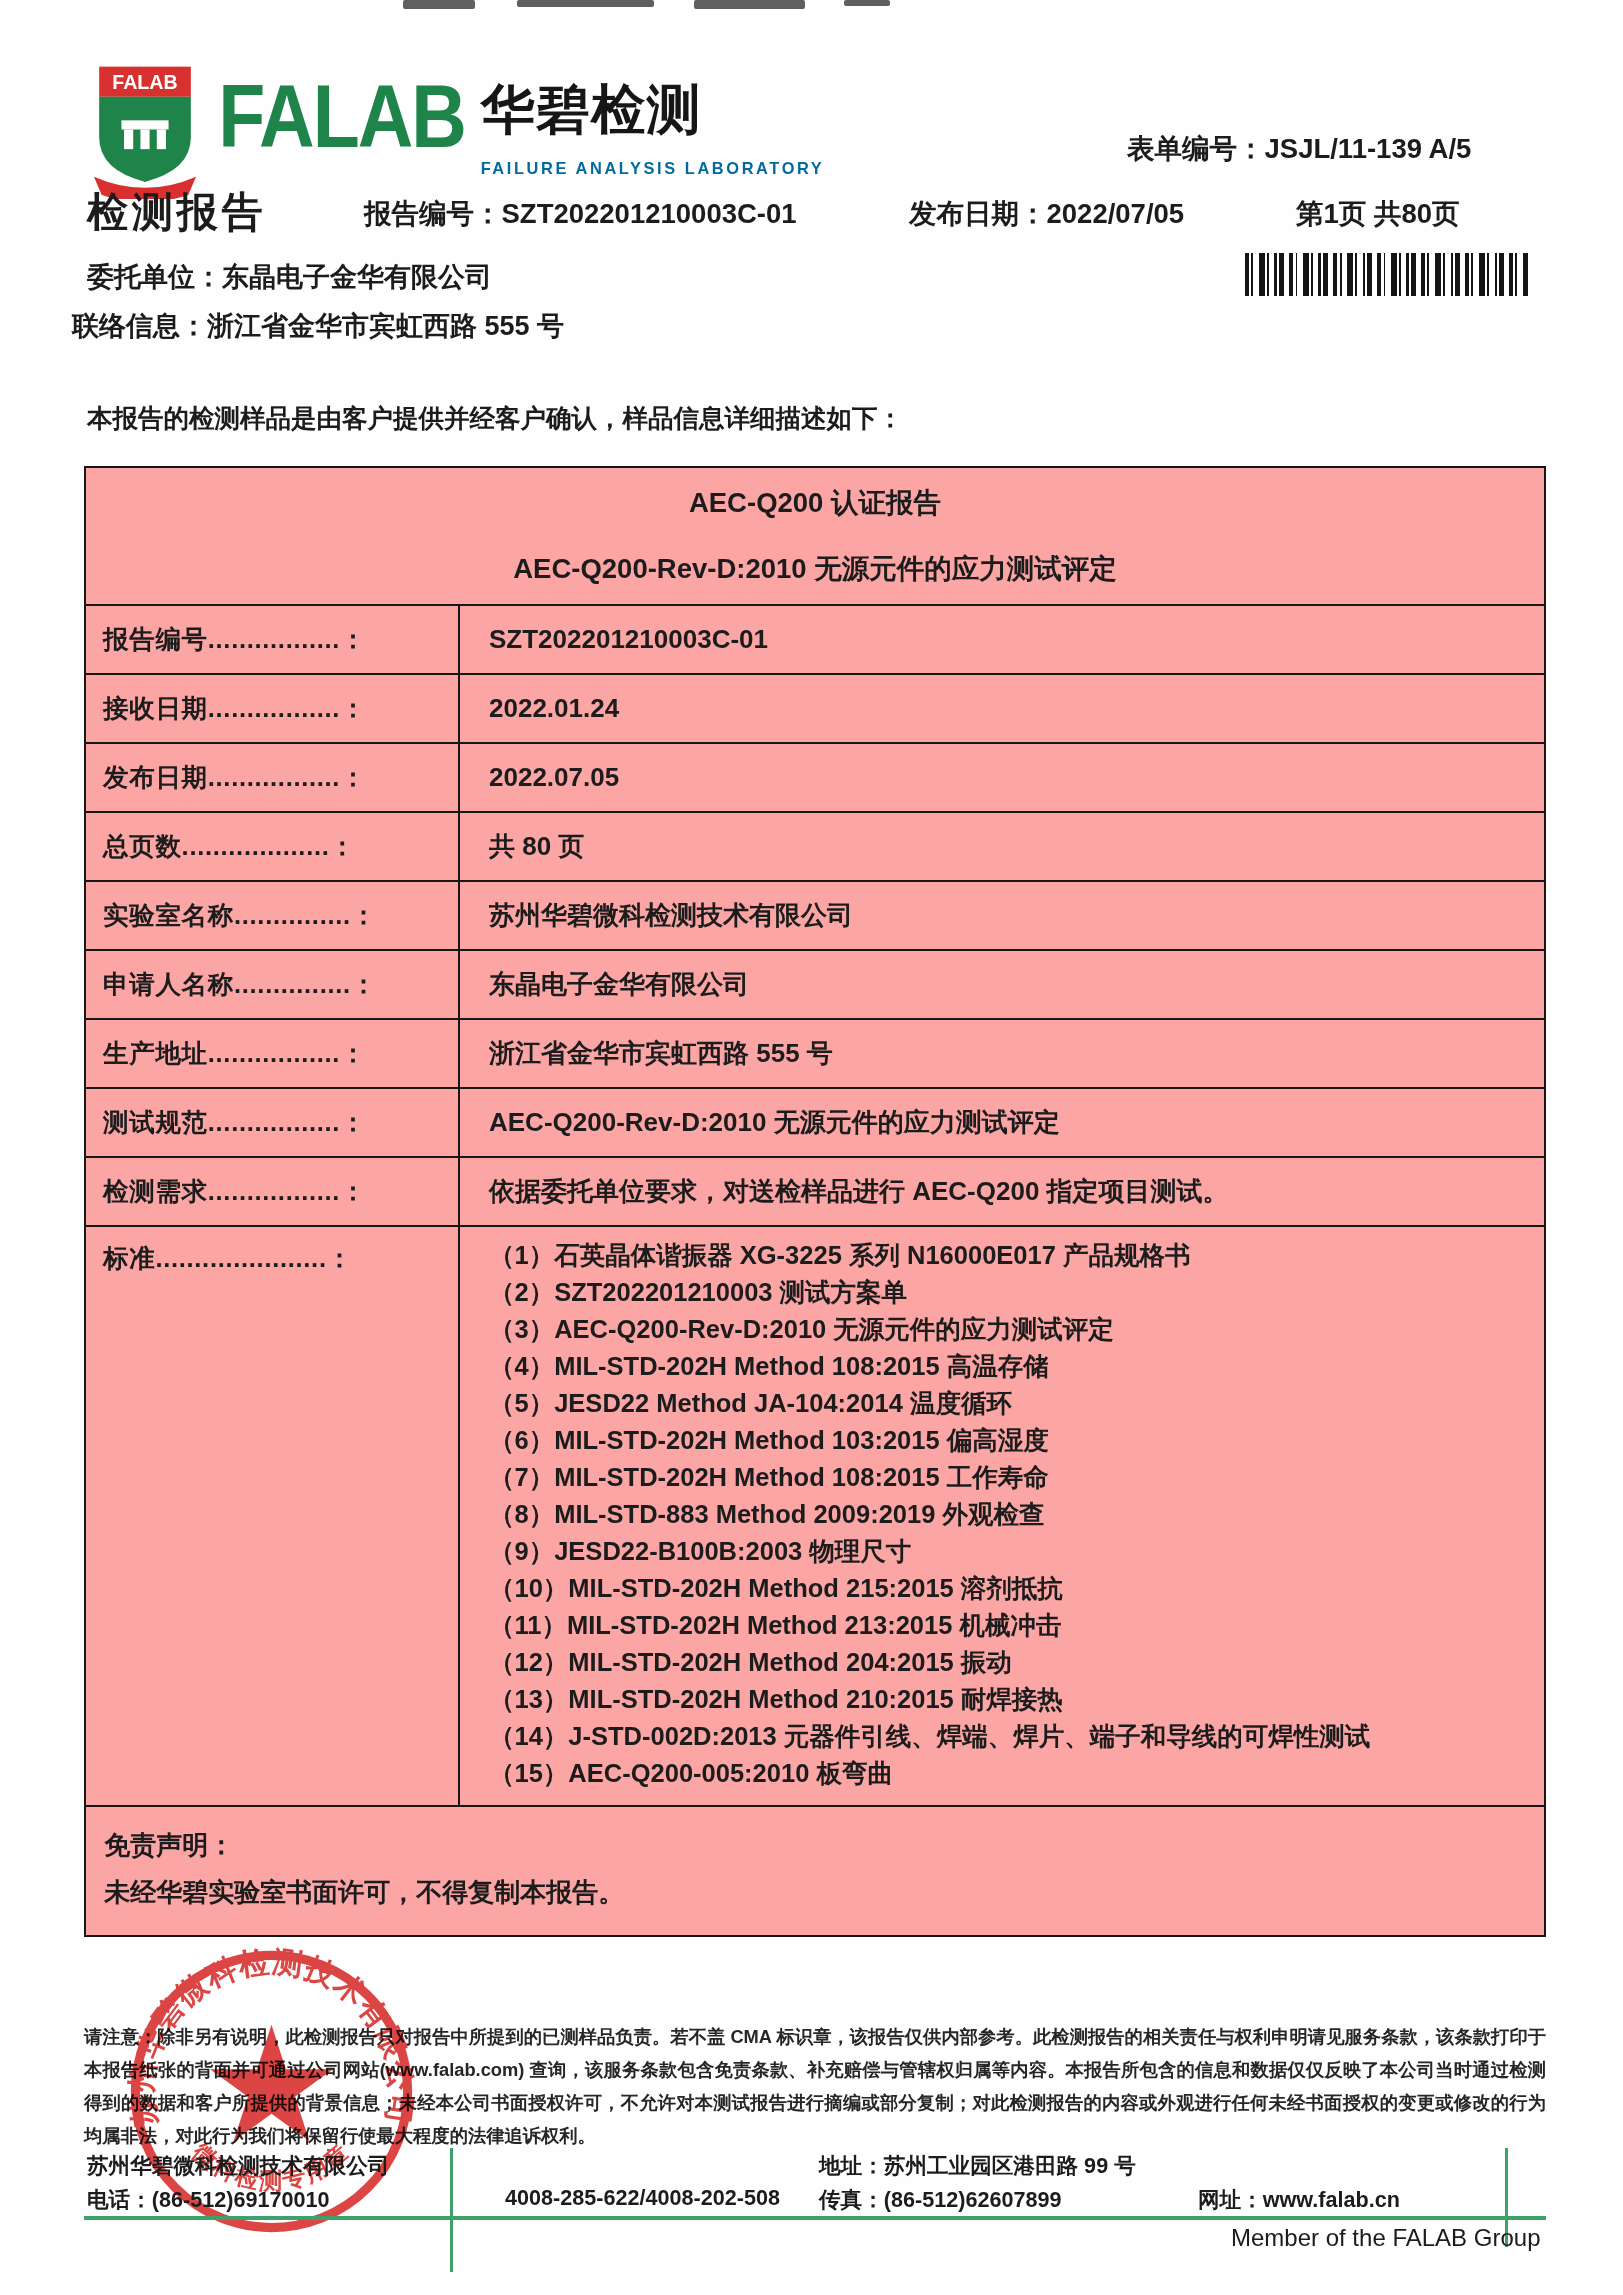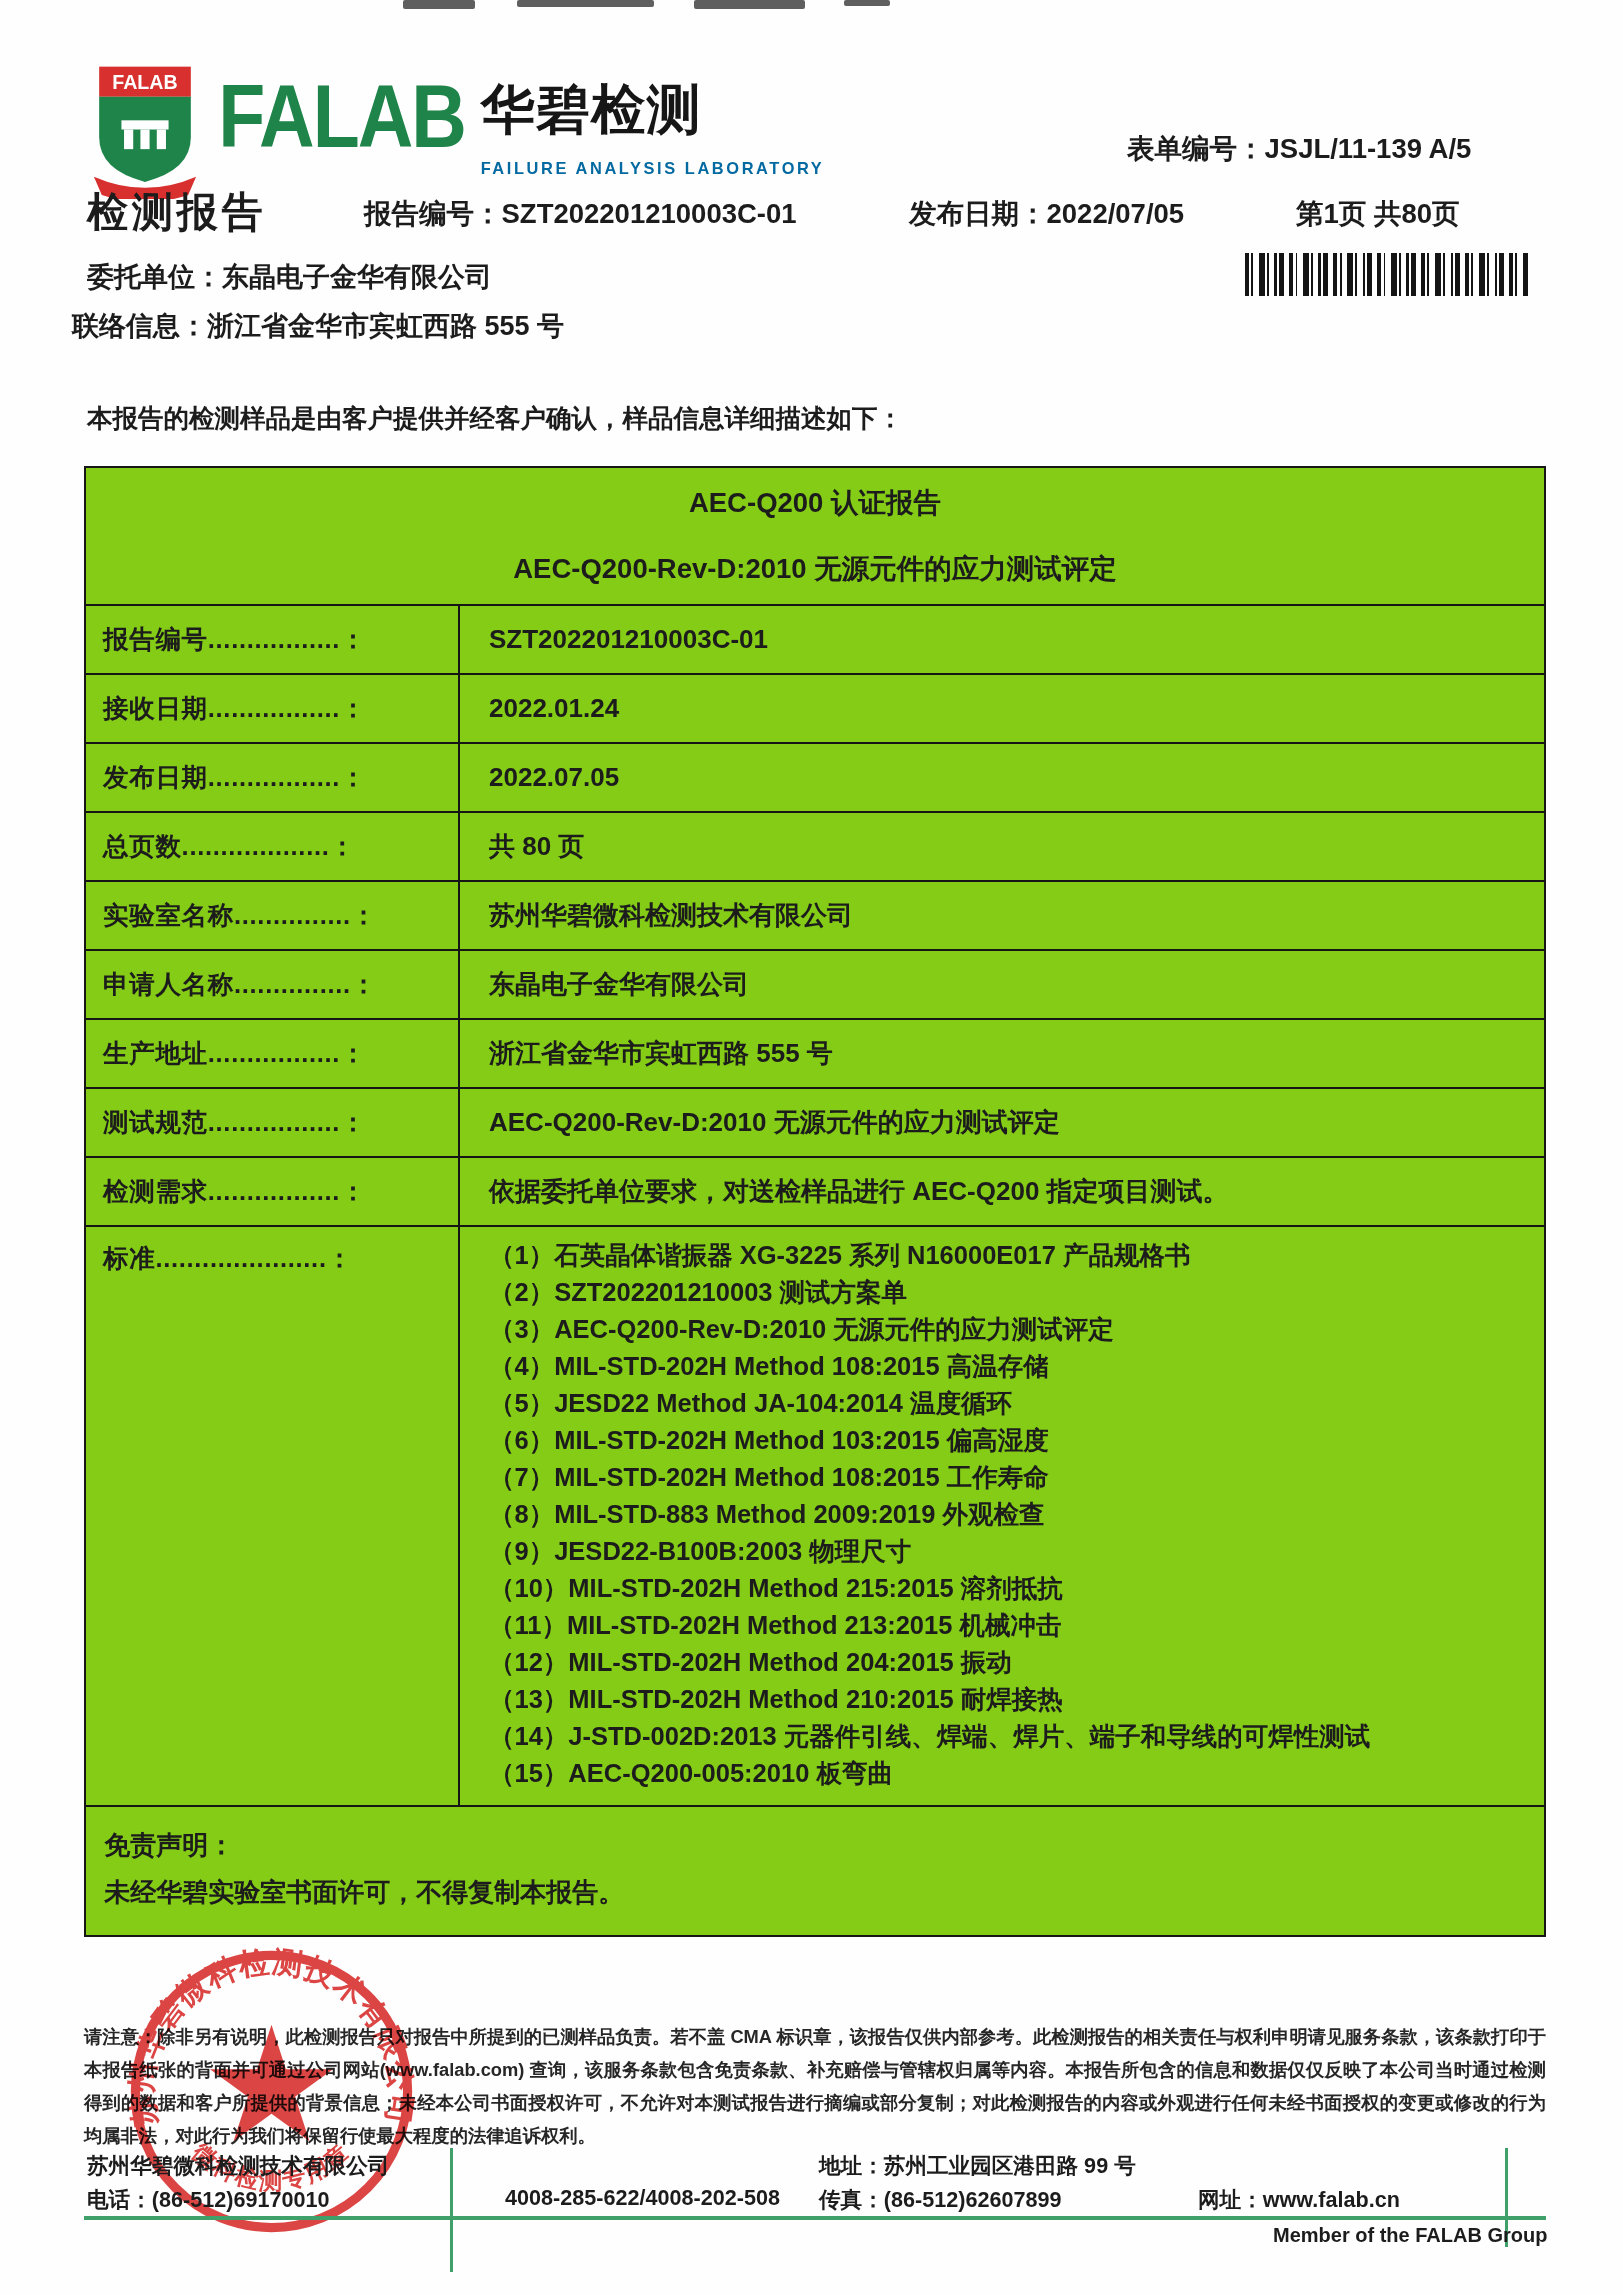--- a/index.html
+++ b/index.html
@@ -49,21 +49,21 @@
   
   #client-consignor { left:87px; top:259px; font-size:27px; font-weight:700; }
   #client-contact  { left:72px; top:308px; font-size:27px; font-weight:700; }
 
   
   #intro-line { left:87px; top:401px; font-size:25.5px; font-weight:700; }
 
   
   #report-table {
     left:84px; top:466px; width:1462px;
-    border:2.6px solid #161616; background:#84cc16;
+    border:2.6px solid #161616; background:#fca5a5;
   }
   .t-head { border-bottom:2px solid #161616; padding:13px 0 17px 0; text-align:center; }
   .t-head .h1 { font-size:27.5px; font-weight:700; margin-top:3.9px; }
   .t-head .h2 { font-size:27.5px; font-weight:700; margin-top:30px; }
   .t-row { display:flex; height:69px; border-bottom:2px solid #161616; }
   .cell-label {
     width:374px; border-right:2px solid #161616; display:flex; align-items:center;
     padding-left:17px; font-size:25.5px; font-weight:700; letter-spacing:0.7px;
     white-space:nowrap; overflow:hidden;
   }
@@ -85,21 +85,21 @@
   }
 
   
   .footer-text { font-size:21.6px; font-weight:700; }
   #footer-company { left:87px; top:2151px; }
   #footer-phone   { left:87px; top:2185px; }
   #footer-hotline { left:505px; top:2185px; }
   #footer-address { left:819px; top:2151px; }
   #footer-fax     { left:819px; top:2185px; }
   #footer-website { left:1198px; top:2185px; }
-  #footer-member  { left:1231px; top:2224px; font-size:20px; font-weight:700;margin-left:42px; }
+  #footer-member  { left:1231px; top:2224px; font-size:24px; font-weight:400; }
   .green-vline { position:absolute; width:2.6px; background:#3fa06a; }
   #green-hline { left:84px; top:2216px; width:1462px; height:3.9px; background:#3fa06a; }
   #vline-left  { left:450px; top:2148px; height:124px; }
   #vline-right { left:1505px; top:2148px; height:99px; }
 </style>
 </head>
 <body>
 
 <div id="page">
 

